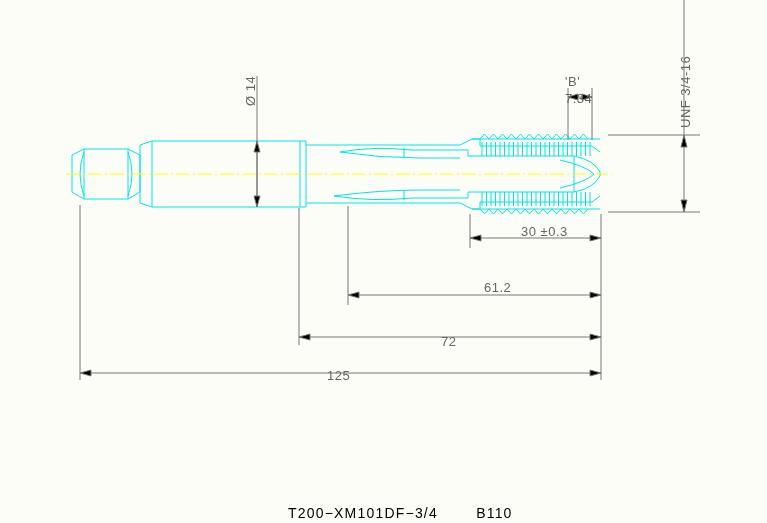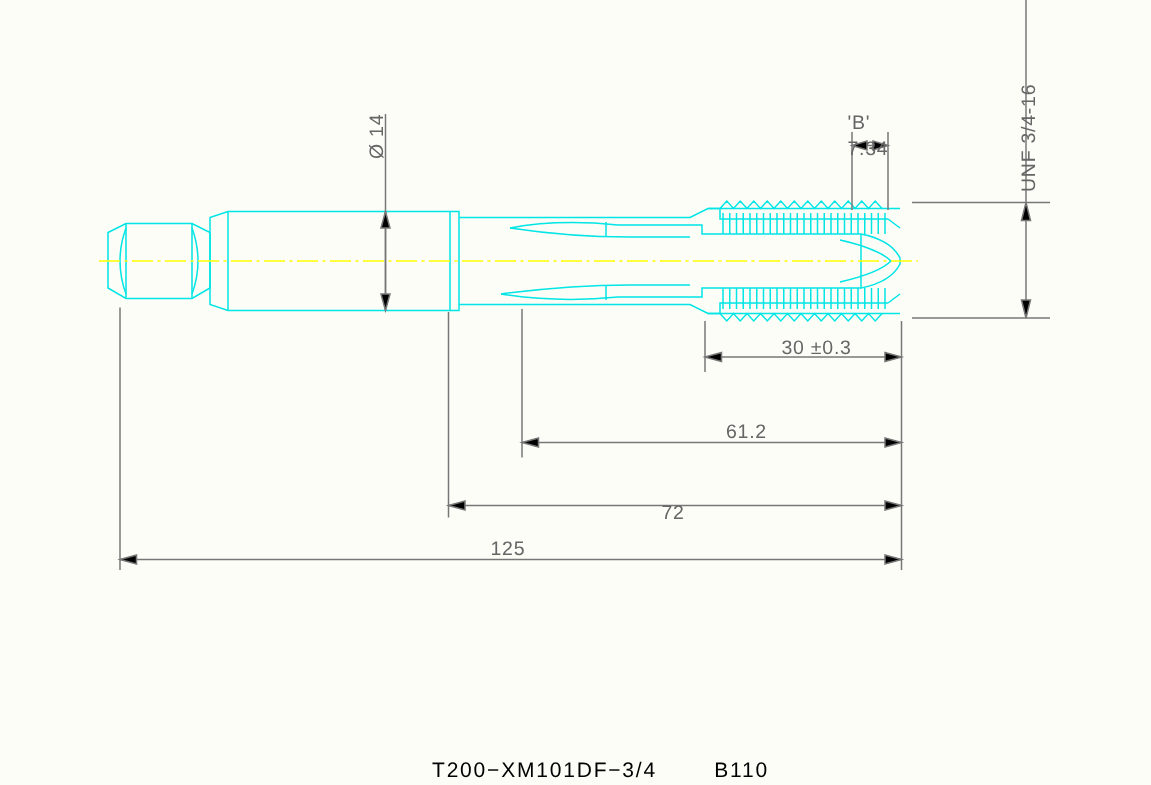--- a/index.html
+++ b/index.html
@@ -155,19 +155,19 @@
   </g>
 </svg>
 
 <div class="lbl vert" style="left:243px;top:106px;">Ø 14</div>
 <div class="lbl vert" style="left:678px;top:128px;">UNF 3/4-16</div>
 <div class="lbl" style="left:565px;top:48px;margin-top:43px;">7.34</div>
 <div class="lbl" style="left:565px;top:74px;">'B'</div>
 <div class="lbl" style="left:521px;top:224px;">30  ±0.3</div>
 <div class="lbl" style="left:460px;top:280px;margin-left:24px;">61.2</div>
 <div class="lbl" style="left:441px;top:334px;">72</div>
-<div class="lbl" style="left:327px;top:358px;">125</div>
+<div class="lbl" style="left:327px;top:368px;">125</div>
 
 <div id="title">
   <span>T200−XM101DF−3/4</span>
   <span style="display:inline-block;width:28px;"></span>
   <span>B110</span>
 </div>
 
 </body></html>

